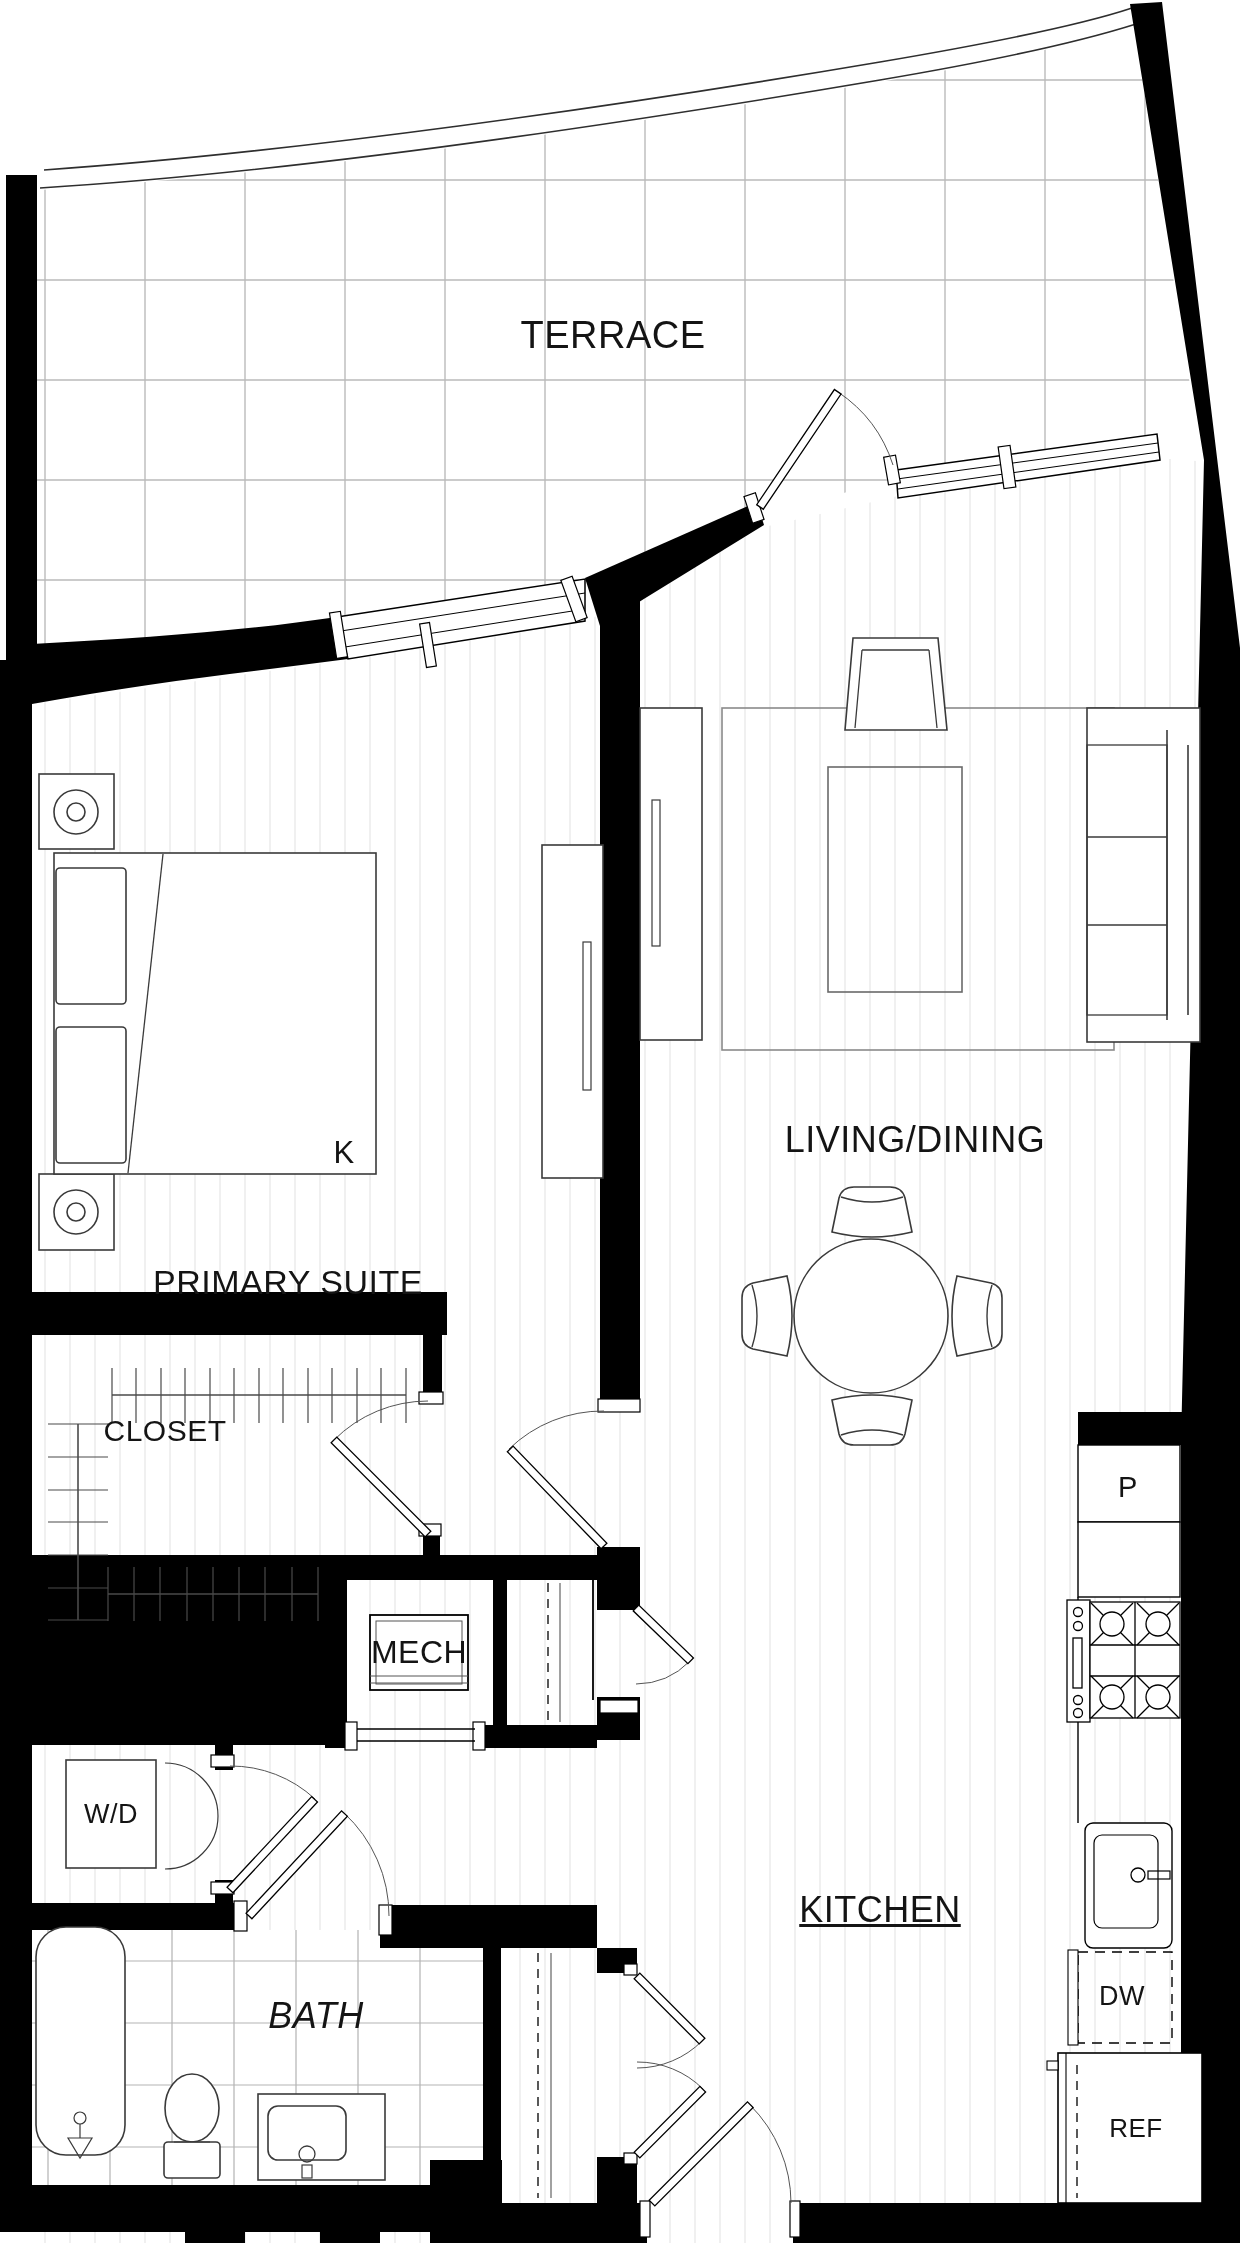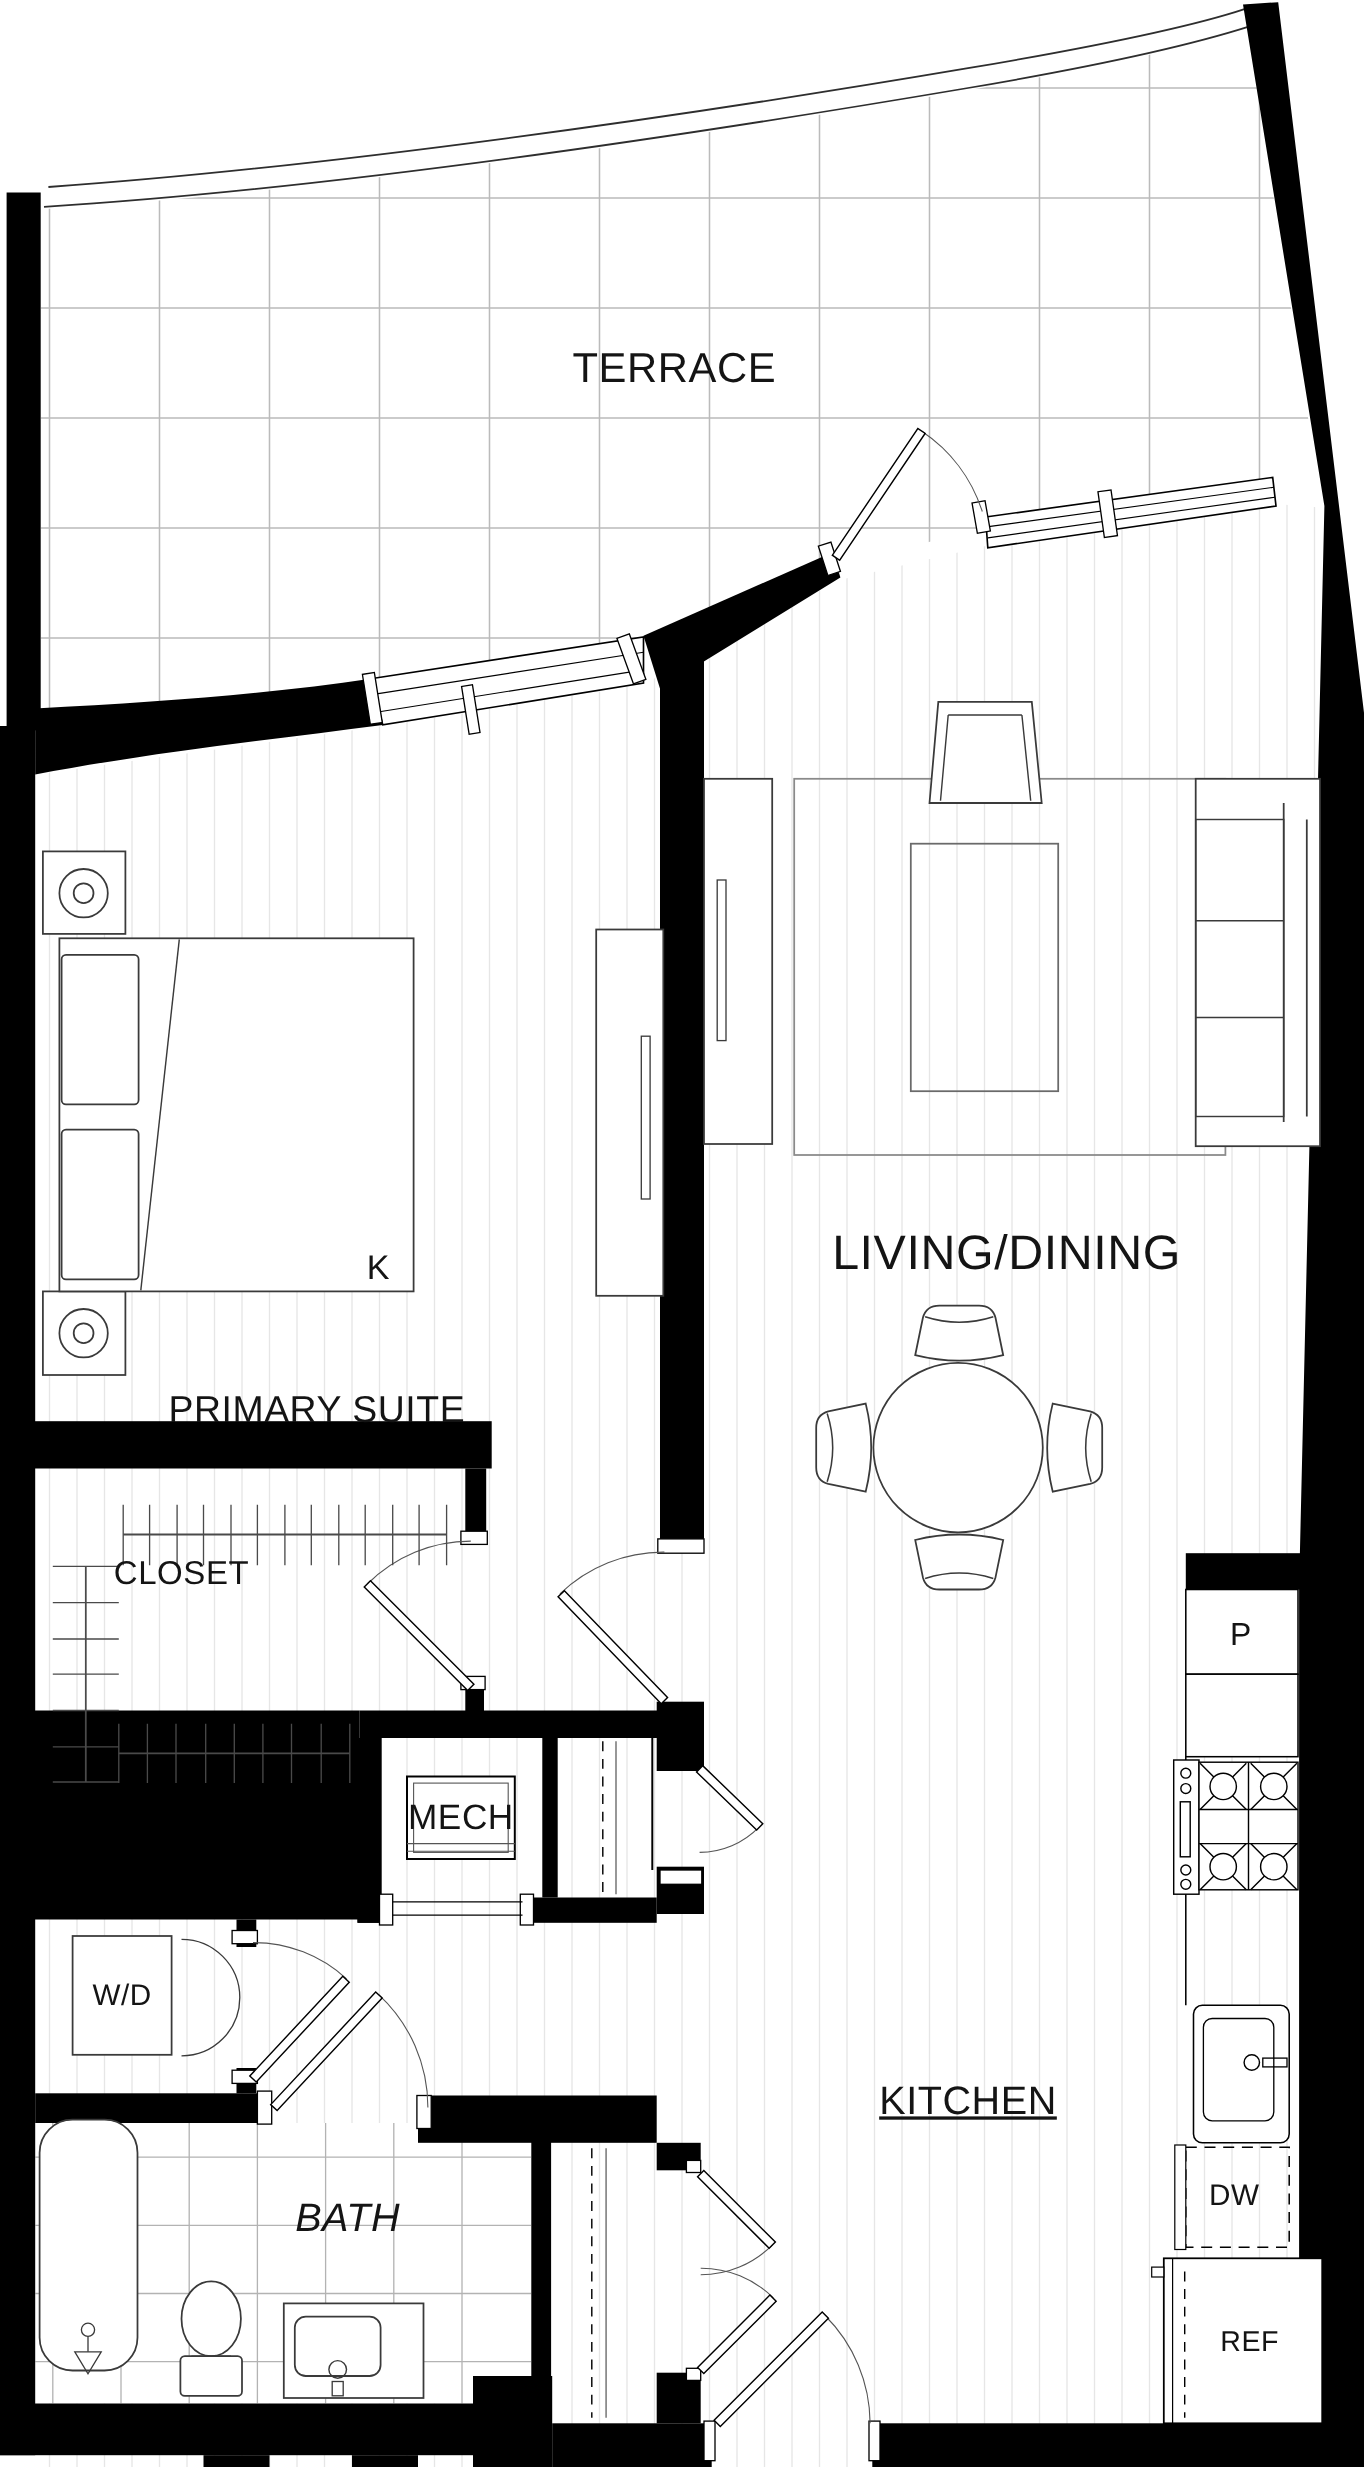--- a/index.html
+++ b/index.html
@@ -350,21 +350,21 @@
       <use href="#chair" transform="translate(872,1398) rotate(180)"></use>
       <use href="#chair" transform="translate(789,1316) rotate(-90)"></use>
       <use href="#chair" transform="translate(955,1316) rotate(90)"></use>
       <circle cx="871" cy="1316" r="77" fill="#fff"></circle>
     </g>
   </g>
 </svg>
 
   <div class="lbl" style="left:613px;top:320px;font-size:38px;margin-top:15px;">TERRACE</div>
   <div class="lbl" style="left:288px;top:1282px;font-size:34px;">PRIMARY SUITE</div>
-  <div class="lbl" style="left:915px;top:1140px;font-size:44px;">LIVING/DINING</div>
+  <div class="lbl" style="left:915px;top:1140px;font-size:36px;">LIVING/DINING</div>
   <div class="lbl" style="left:165px;top:1431px;font-size:30px;">CLOSET</div>
   <div class="lbl" style="left:419px;top:1652px;font-size:32px;">MECH</div>
   <div class="lbl" style="left:316px;top:2016px;font-size:36px;font-style:italic;">BATH</div>
   <div class="lbl" style="left:880px;top:1910px;font-size:36px;text-decoration:underline;">KITCHEN</div>
   <div class="lbl" style="left:111px;top:1814px;font-size:27px;text-align:right;">W/D</div>
   <div class="lbl" style="left:344px;top:1152px;font-size:31px;">K</div>
   <div class="lbl" style="left:1128px;top:1487px;font-size:29px;">P</div>
   <div class="lbl" style="left:1122px;top:1996px;font-size:27px;">DW</div>
   <div class="lbl" style="left:1136px;top:2128px;font-size:26px;">REF</div>
 </div>

